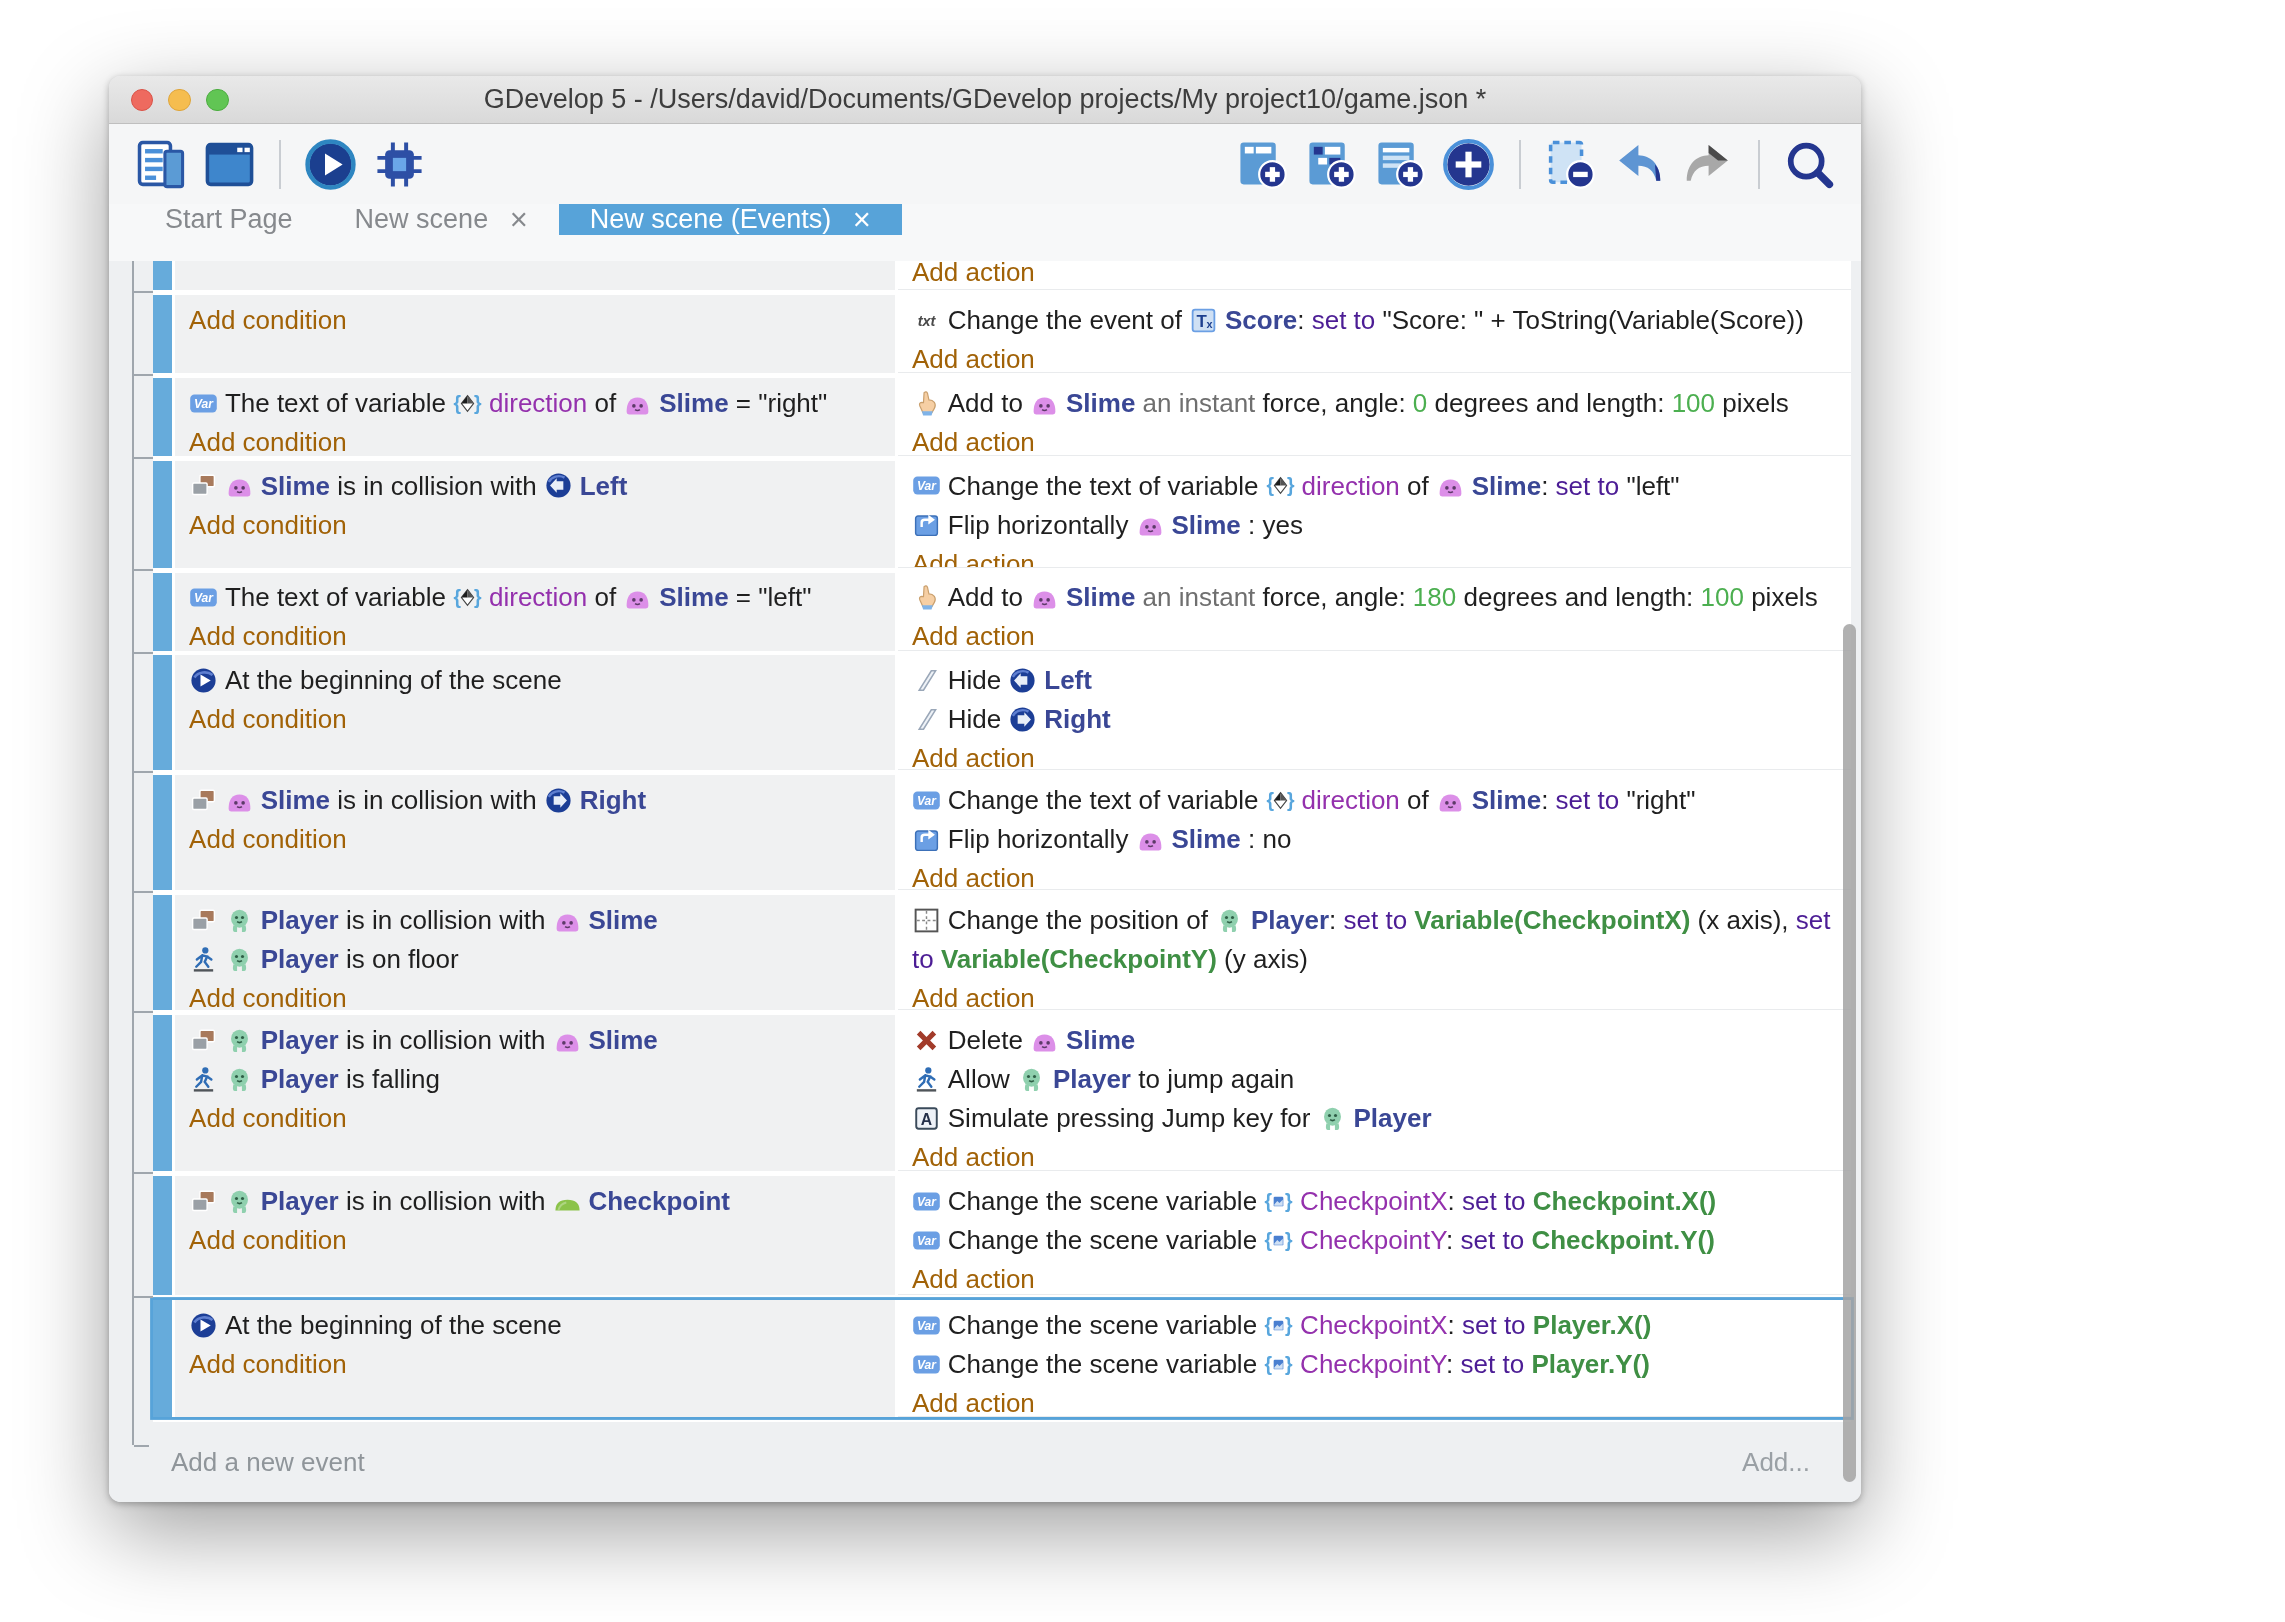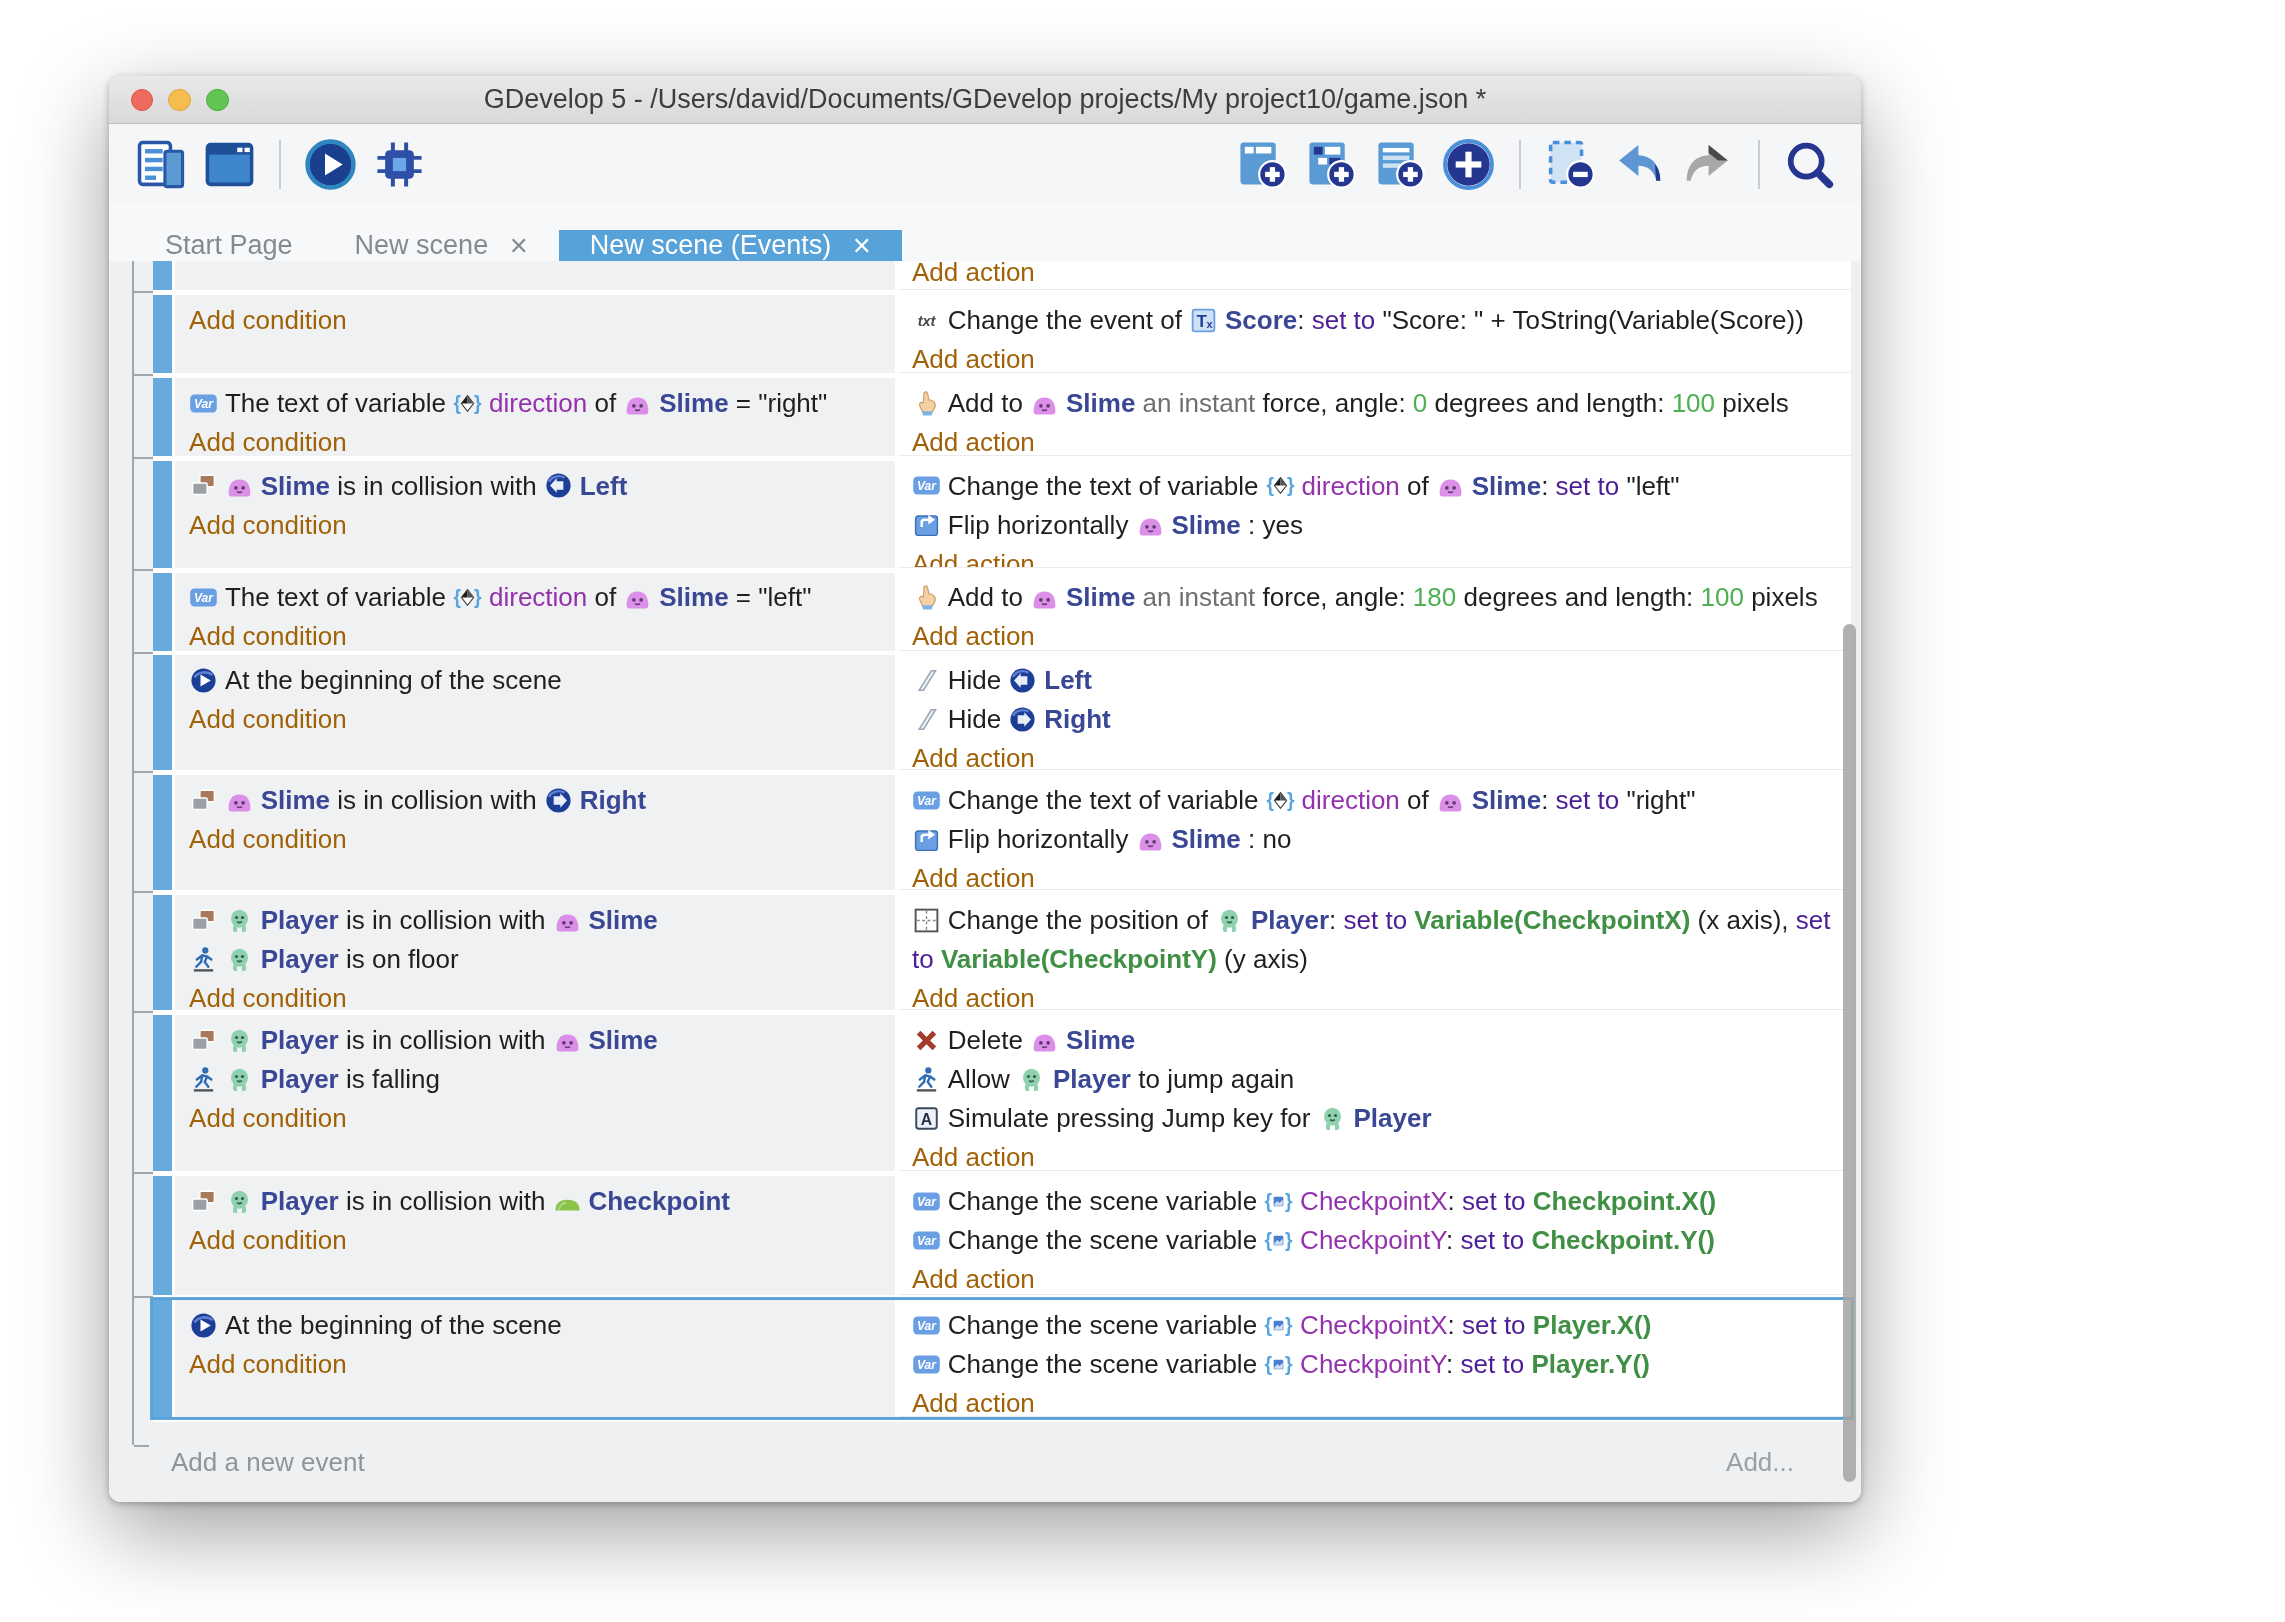--- a/index.html
+++ b/index.html
@@ -16,21 +16,21 @@
   .light.green{background:#61c554;border:1px solid #4cad40;box-sizing:border-box;}
   .window-title{font-size:27px;color:#3d3d3d;}
   
   .toolbar{flex:0 0 80px;background:#f5f6f7;display:flex;align-items:center;padding:0 25px;}
   .tb-left,.tb-right{display:flex;align-items:center;gap:15.6px;}
   .tb-right{margin-left:auto;}
   .tb-icon{width:53px;height:53px;display:inline-block;}
   .tb-icon svg{width:100%;height:100%;display:block;}
   .tb-sep{width:2px;height:49px;background:#c9cdd2;margin:0 7.8px;}
   
-  .tabbar{flex:0 0 57px;background:#f7f8f9;display:flex;align-items:flex-end;padding-left:25px;}
+  .tabbar{flex:0 0 57px;background:#f7f8f9;display:flex;align-items:flex-start;padding-left:25px;}
   .tab{display:flex;align-items:center;gap:21.5px;padding:0 31px;font-size:27px;color:#86898d;cursor:default;}
   .tab.active{background:#57a3d9;color:#fff;}
   .tab-close{font-size:31px;line-height:1;color:#86898d;}
   .tab.active .tab-close{color:#fff;}
   
   .events-area{flex:1;position:relative;background:#eef0f2;overflow:hidden;display:flex;flex-direction:column;}
   .tree-line{position:absolute;left:23.4px;top:0;bottom:57px;width:0;border-left:2px solid #9fa6ad;}
   .tree-line::after{content:"";position:absolute;left:0;bottom:-2px;width:14.6px;border-top:2px solid #9fa6ad;}
   .rows{margin:0 9.8px 0 44px;background:#ffffff;}
   .event-row{position:relative;display:flex;margin-bottom:4.9px;background:#fff;box-sizing:border-box;}
@@ -48,21 +48,21 @@
   .ic{display:inline-block;width:29px;height:29px;vertical-align:-5.9px;margin-right:6.8px;}
   .ic svg{width:100%;height:100%;display:block;}
   .s-p{color:#1f1f1f;}
   .s-o{font-weight:bold;color:#3a4795;}
   .s-l{color:#4c1d95;}
   .s-v{color:#9431ad;}
   .s-g{color:#3f8f44;font-weight:bold;}
   .s-n{color:#4caf50;}
   .s-d{color:#6f6f6f;}
   
-  .footer{flex:0 0 82px;display:flex;align-items:center;padding:0 67px 0 62px;font-size:26px;color:#8f959a;}
+  .footer{flex:0 0 82px;display:flex;align-items:center;padding:0 51px 0 62px;font-size:26px;color:#8f959a;}
   .footer-add{margin-left:auto;color:#9aa0a5;}
   .scrollbar-thumb{position:absolute;right:4.9px;top:548px;width:12.7px;height:858px;border-radius:6.8px;background:#a3a3a3;opacity:.85;z-index:5;}
 </style>
 </head>
 <body>
 
 <div class="window">
   <div class="titlebar">
     <div class="lights">
       <div class="light red"></div>

